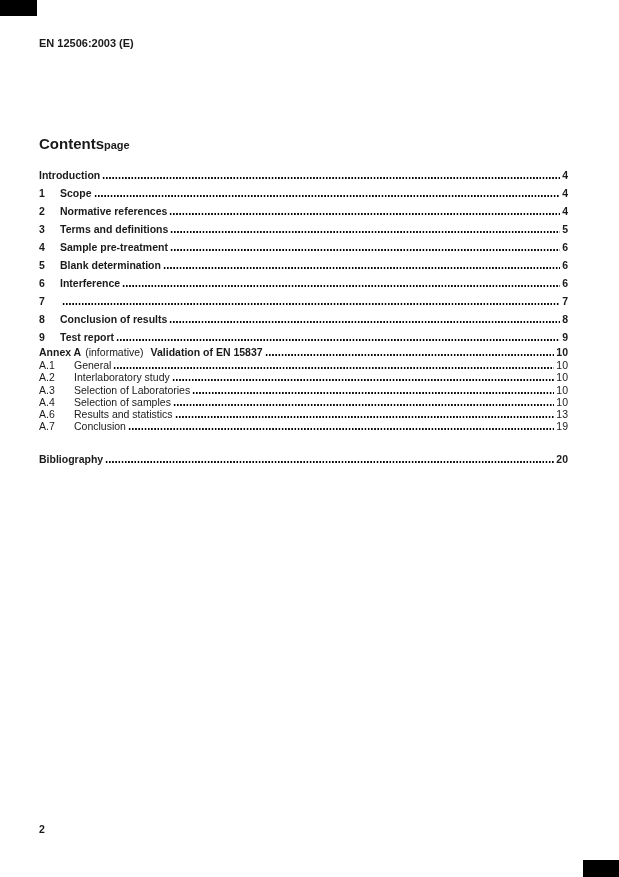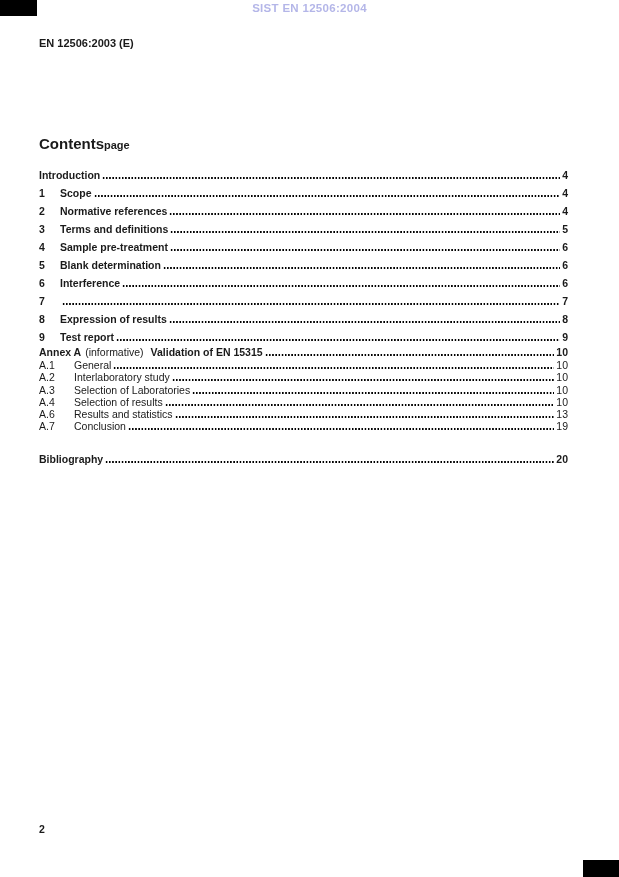--- a/index.html
+++ b/index.html
@@ -64,21 +64,20 @@
     font-size: 10.5px; font-weight: 700;
   }
 </style>
 </head>
 <body>
 
 <div class="page">
   <div class="corner-mark tl"></div>
   <div class="corner-mark br"></div>
 
-  <div class="watermark">SIST EN 12506:2004</div>
   <div class="doc-ref">EN 12506:2003 (E)</div>
 
   <div class="toc">
     <div class="toc-header">
       <div class="toc-title">Contents</div>
       <div class="page-col-label">page</div>
     </div>
     <div class="toc-list" id="toc-list">
         <div class="toc-row main">
 
@@ -122,33 +121,33 @@
     <span class="leader"></span>
     <span class="pagenum">6</span>
   </div>
         <div class="toc-row main">
     <span class="num">7</span>
     <span class="leader"></span>
     <span class="pagenum">7</span>
   </div>
         <div class="toc-row main">
     <span class="num">8</span>
-    <span class="title">Expression of results</span>
+    <span class="title">Conclusion of results</span>
     <span class="leader"></span>
     <span class="pagenum">8</span>
   </div>
         <div class="toc-row main">
     <span class="num">9</span>
     <span class="title">Test report</span>
     <span class="leader"></span>
     <span class="pagenum">9</span>
   </div>
         <div class="toc-row annex">
 
-    <span class="title"><span>Annex A</span><span class="qualifier">(informative)</span><span>Validation of EN 15315</span></span>
+    <span class="title"><span>Annex A</span><span class="qualifier">(informative)</span><span>Validation of EN 15837</span></span>
     <span class="leader"></span>
     <span class="pagenum">10</span>
   </div>
         <div class="toc-row sub">
     <span class="num">A.1</span>
     <span class="title">General</span>
     <span class="leader"></span>
     <span class="pagenum">10</span>
   </div>
         <div class="toc-row sub">
@@ -158,21 +157,21 @@
     <span class="pagenum">10</span>
   </div>
         <div class="toc-row sub">
     <span class="num">A.3</span>
     <span class="title">Selection of Laboratories</span>
     <span class="leader"></span>
     <span class="pagenum">10</span>
   </div>
         <div class="toc-row sub">
     <span class="num">A.4</span>
-    <span class="title">Selection of results</span>
+    <span class="title">Selection of samples</span>
     <span class="leader"></span>
     <span class="pagenum">10</span>
   </div>
         <div class="toc-row sub">
     <span class="num">A.6</span>
     <span class="title">Results and statistics</span>
     <span class="leader"></span>
     <span class="pagenum">13</span>
   </div>
         <div class="toc-row sub">

